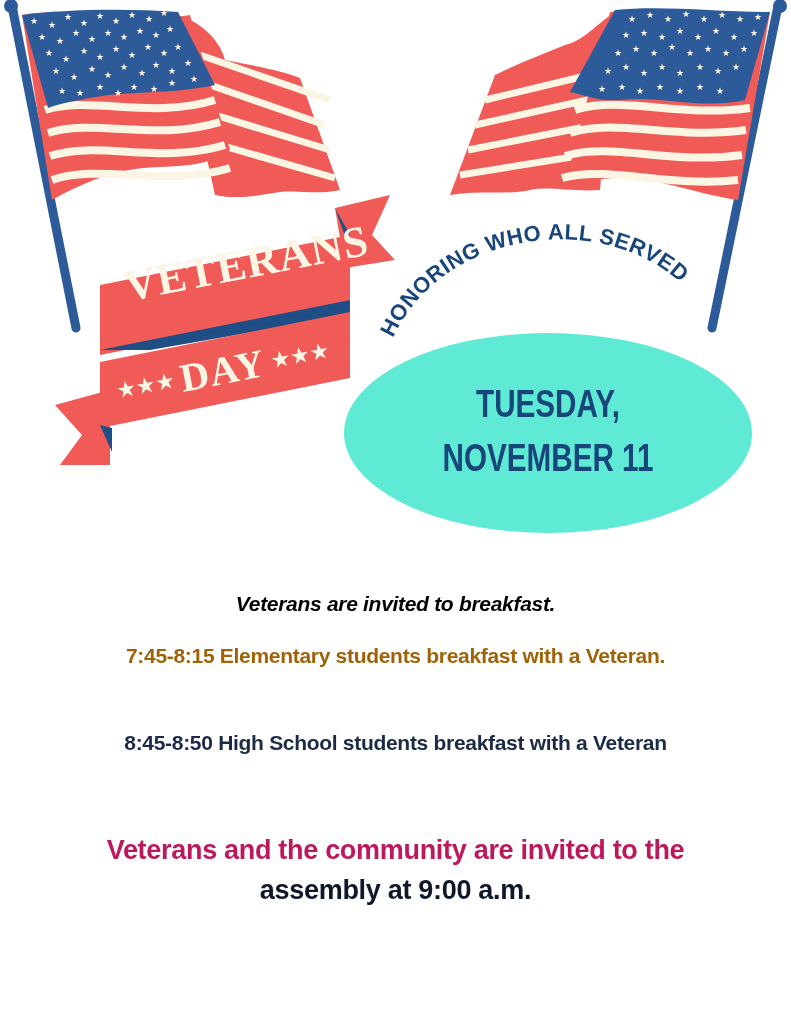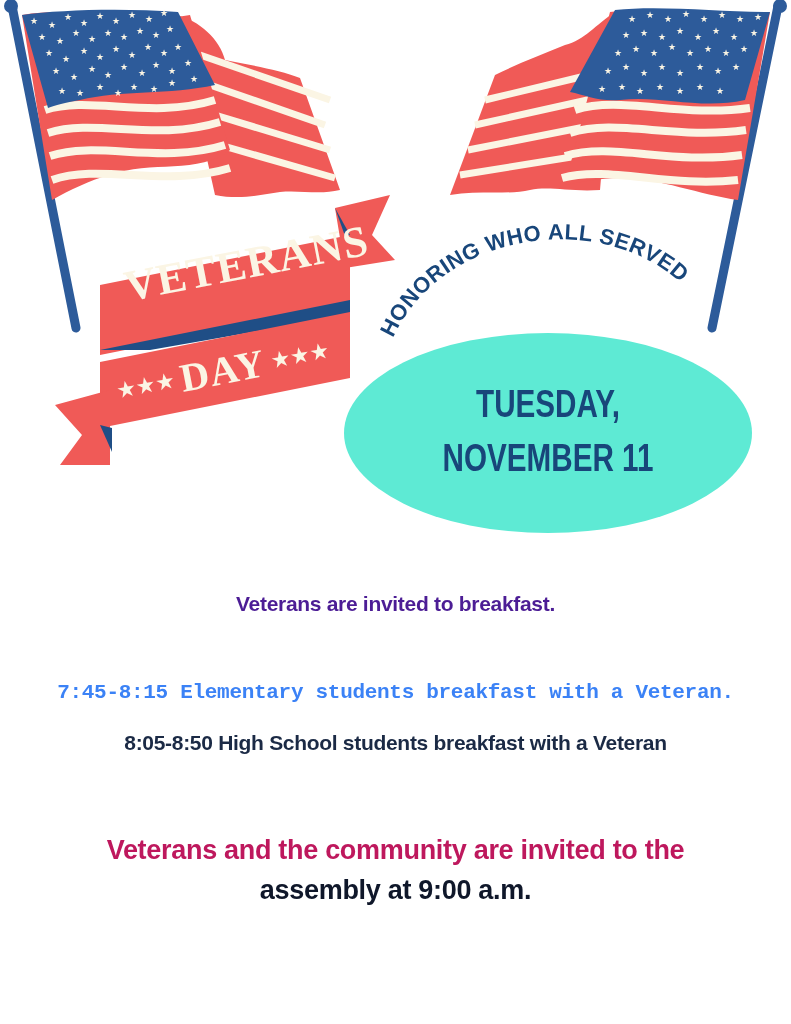--- a/index.html
+++ b/index.html
@@ -191,17 +191,17 @@
       <textPath href="#arcPath" startOffset="2%">HONORING WHO ALL SERVED</textPath>
     </text>
   </svg>
 </div>
 
 <div class="abs date-oval" style="background:#5eead4;">
   <div class="date-line" style="top:50px;color:#18467a;">TUESDAY,</div>
   <div class="date-line" style="top:104px;color:#18467a;">NOVEMBER 11</div>
 </div>
 
-<div class="info sm" style="top:592px;color:#4c1d95;">Veterans are invited to breakfast.</div>
-<div class="info sm" style="top:681px;color:#3b82f6;font-family:Liberation Mono, monospace;">7:45-8:15 Elementary students breakfast with a Veteran.</div>
-<div class="info sm" style="top:731px;color:#1b2a45;">8:05-8:50 High School students breakfast with a Veteran</div>
+<div class="info sm" style="top:592px;color:#000000;font-style:italic;">Veterans are invited to breakfast.</div>
+<div class="info sm" style="top:644px;color:#a16207;">7:45-8:15 Elementary students breakfast with a Veteran.</div>
+<div class="info sm" style="top:731px;color:#1b2a45;">8:45-8:50 High School students breakfast with a Veteran</div>
 <div class="info lg" style="top:831px;color:#be185d;">Veterans and the community are invited to the</div>
 <div class="info lg" style="top:871px;color:#0f172a;">assembly at 9:00 a.m.</div>
 
 </body></html>

